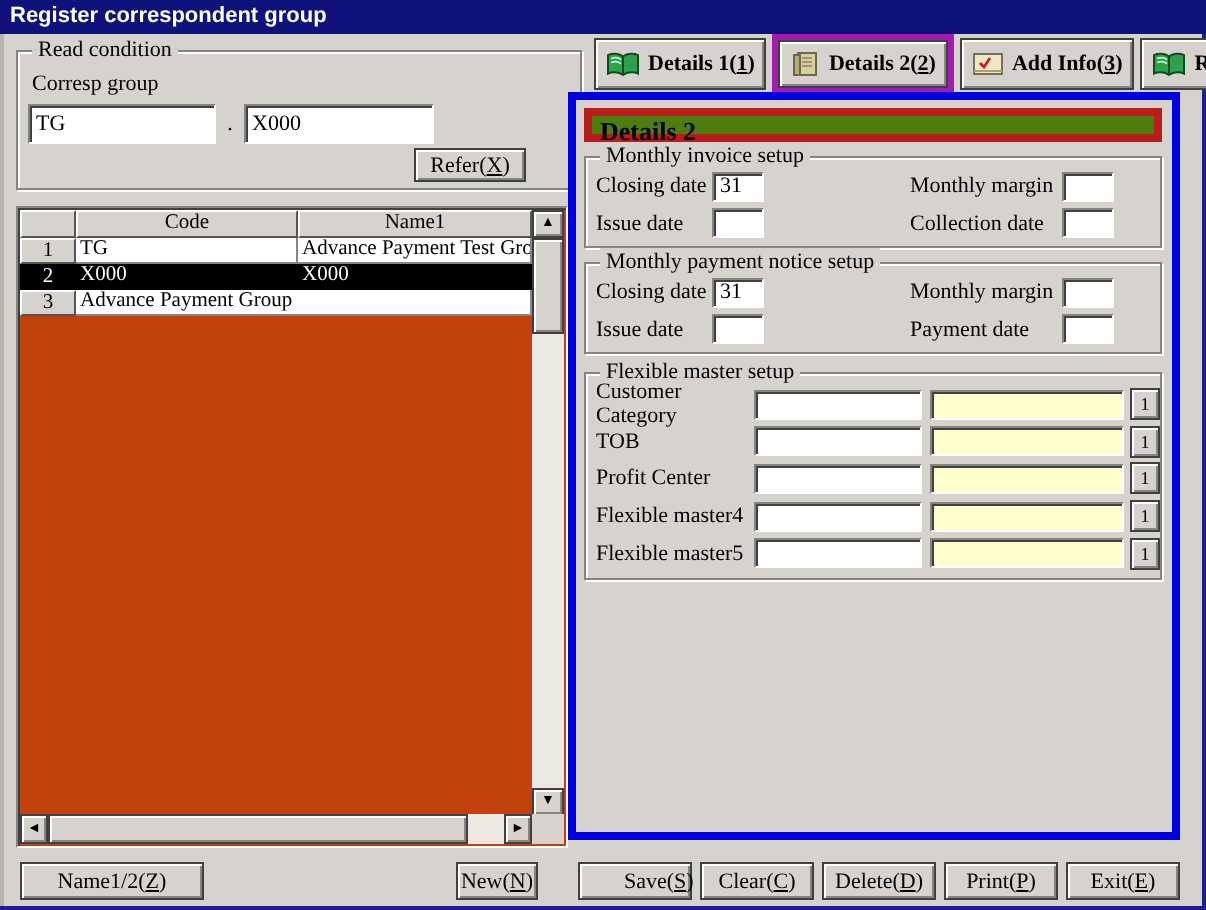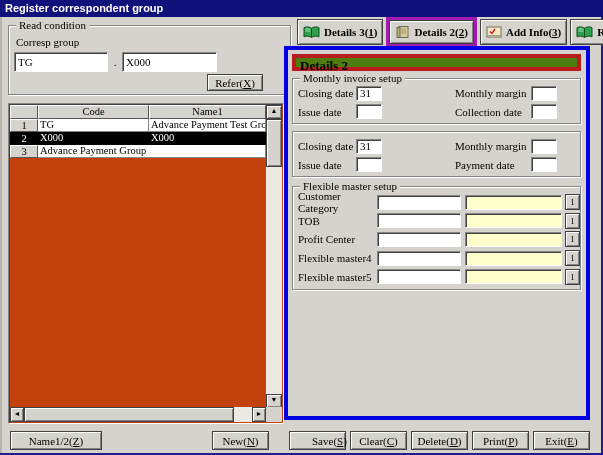--- a/index.html
+++ b/index.html
@@ -121,21 +121,21 @@
   .fi-small { width:26px; height:15px; flex:none; }
   .fi-right { margin-right:18px; }
   .fm-row { display:flex; align-items:center; height:17px; padding:0 2px; }
   .fm-label { width:79px; flex:none; }
   .fm-code { width:84px; height:15px; flex:none; }
   .fm-name { width:97px; height:15px; flex:none; margin-left:4px; background:#ffffcc; }
   .fm-btn { width:15px; height:16px; flex:none; margin-left:3px; font-size:9px; line-height:12px; }
   
   .bbtn { position:absolute; top:431px; height:19px; }
   #btn-name12 { left:10px; width:92px; }
-  #btn-new    { left:212px; width:57px; }
+  #btn-new    { left:228px; width:41px; }
   #btn-save   { left:289px; width:57px;padding-left:22px; }
   #btn-clear  { left:350px; width:57px; }
   #btn-delete { left:411px; width:57px; }
   #btn-print  { left:472px; width:57px; }
   #btn-exit   { left:533px; width:57px; }
 </style>
 </head>
 <body>
 
 <div class="window">
@@ -189,21 +189,21 @@
 
   <div id="tabs">
     <button class="btn tab">
       <span class="tab-icon">
         <svg width="17" height="13" viewBox="0 0 17 13">
             <path d="M8.5 2.2 C6.2 .6 3 .6 1 1.6 V10.8 C3 9.8 6.2 9.9 8.5 11.4 C10.8 9.9 14 9.8 16 10.8 V1.6 C14 .6 10.8 .6 8.5 2.2 Z" fill="#2fa14d" stroke="#0e4d22"></path>
             <path d="M8.5 2.2 V11.4" stroke="#0e4d22"></path>
             <path d="M2.5 3.2 C4.5 2.6 6.5 2.9 7.5 3.8 M2.5 5.2 C4.5 4.6 6.5 4.9 7.5 5.8" stroke="#cdeed6" fill="none" stroke-width=".8"></path>
           </svg>
       </span>
-      <span><span>Details 3(</span><span class="mn">1</span><span>)</span></span>
+      <span><span>Details 1(</span><span class="mn">1</span><span>)</span></span>
     </button>
 
     <span class="tab-hl">
       <button class="btn tab">
         <span class="tab-icon">
           <svg width="15" height="14" viewBox="0 0 15 14">
               <rect x="4" y="1.5" width="9" height="11" fill="#d9cf9e" stroke="#6b6b4a"></rect>
               <rect x="2" y="2.5" width="3" height="10" fill="#b8ad7a" stroke="#6b6b4a"></rect>
               <path d="M6 4 H11 M6 6 H11 M6 8 H11" stroke="#8a8460" stroke-width=".8"></path>
             </svg>
@@ -250,20 +250,21 @@
         <div class="frow">
           <span class="fl-left">Issue date</span>
           <input class="tb fi-small" value="" style="">
           <span class="fl-right">Collection date</span>
           <input class="tb fi-small fi-right" value="" style="">
         </div>
       </div>
     </div>
 
     <div class="gb" id="gb-payment">
+      <span class="legend">Monthly payment notice setup</span>
       <div class="gb-pad">
         <div class="frow">
           <span class="fl-left">Closing date</span>
           <input class="tb fi-small" value="31" style="">
           <span class="fl-right">Monthly margin</span>
           <input class="tb fi-small fi-right" value="" style="">
         </div>
         <div class="frow">
           <span class="fl-left">Issue date</span>
           <input class="tb fi-small" value="" style="">

